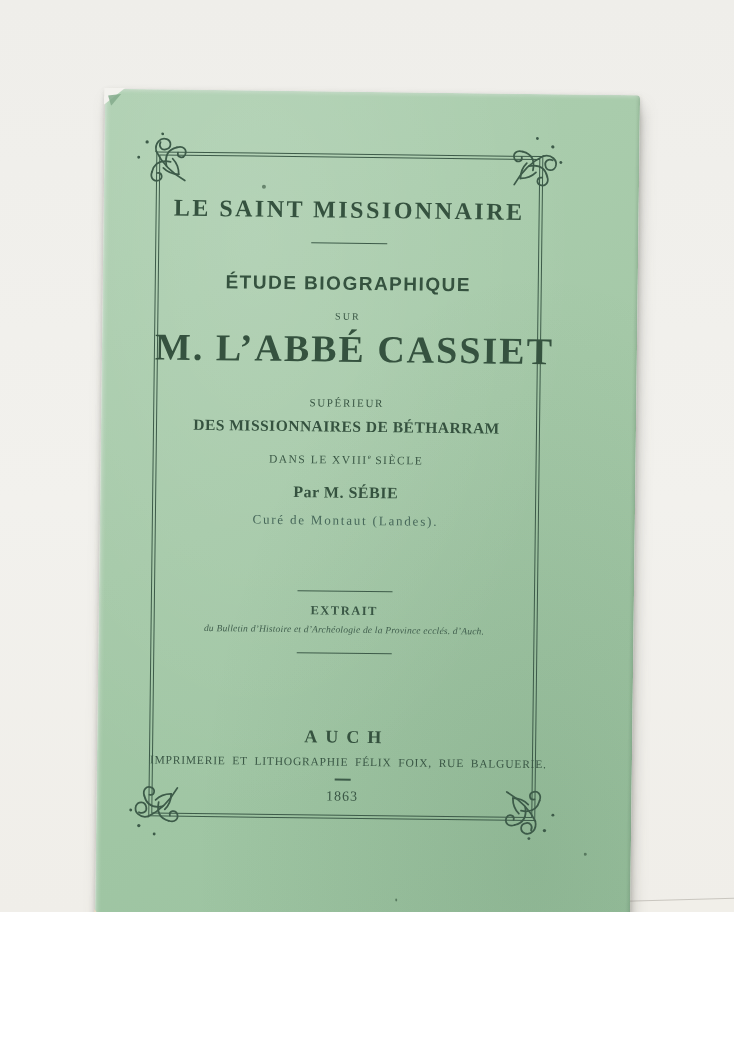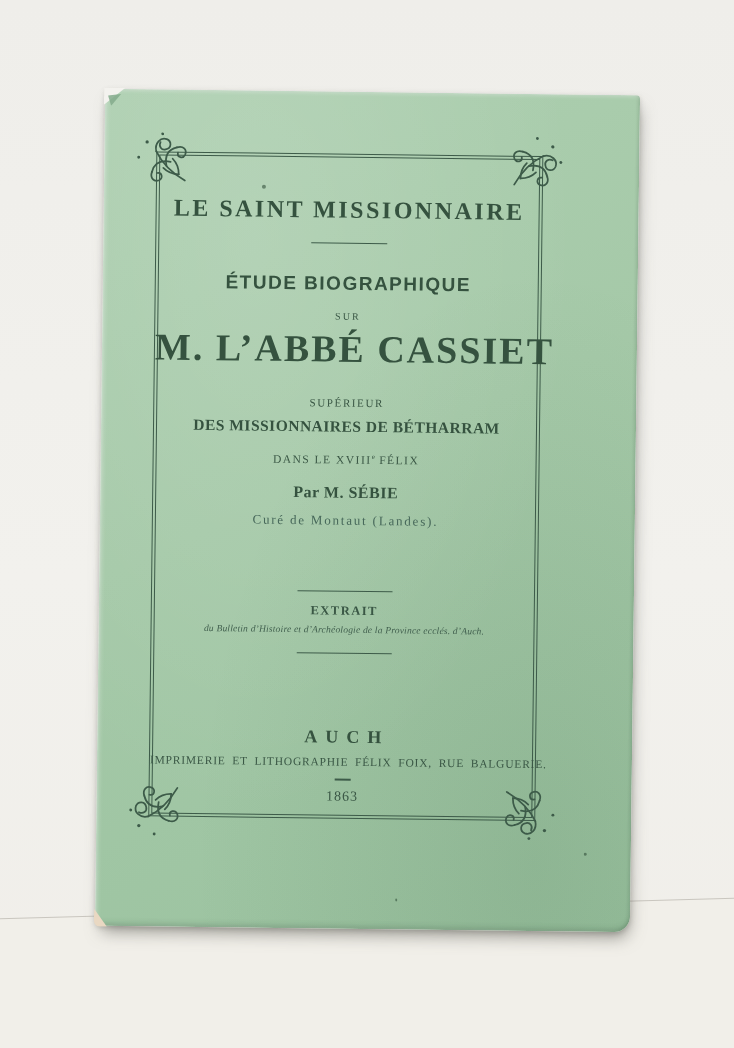--- a/index.html
+++ b/index.html
@@ -1,21 +1,21 @@
 <!DOCTYPE html>
 <html><head>
 <meta charset="utf-8">
 <style>
   html,body{margin:0;padding:0;}
   body{
     width:734px;height:1048px;overflow:hidden;
     font-family:"Liberation Serif",serif;
   }
   .stage{
-    position:relative;width:734px;height:1048px;
+    position:relative;width:734px;height:912px;
     background:linear-gradient(180deg,#efeeea 0%,#f2f1ed 55%,#f0eee9 100%);
     overflow:hidden;
   }
   
   .surface{
     position:absolute;left:-30px;top:908px;width:800px;height:200px;
     background:#f1efe9;
     border-top:1px solid #c9c6bf;
     transform:rotate(-1.6deg);
   }
@@ -183,21 +183,21 @@
 
       <div class="t series">LE SAINT MISSIONNAIRE</div>
       <div class="rule rule1"></div>
 
       <div class="t genre">ÉTUDE BIOGRAPHIQUE</div>
       <div class="t sur">SUR</div>
       <div class="t main-title">M. L’ABBÉ CASSIET</div>
 
       <div class="t role">SUPÉRIEUR</div>
       <div class="t congregation">DES MISSIONNAIRES DE BÉTHARRAM</div>
-      <div class="t period"><span>DANS LE XVIII</span><span class="sup">e</span><span> FÉLIX</span></div>
+      <div class="t period"><span>DANS LE XVIII</span><span class="sup">e</span><span> SIÈCLE</span></div>
 
       <div class="t byline">Par M. SÉBIE</div>
       <div class="t author-title">Curé de Montaut (Landes).</div>
 
       <div class="rule rule2"></div>
       <div class="t extract-label">EXTRAIT</div>
       <div class="t extract-source">du Bulletin d’Histoire et d’Archéologie de la Province ecclés. d’Auch.</div>
       <div class="rule rule3"></div>
 
       <div class="t city">AUCH</div>

